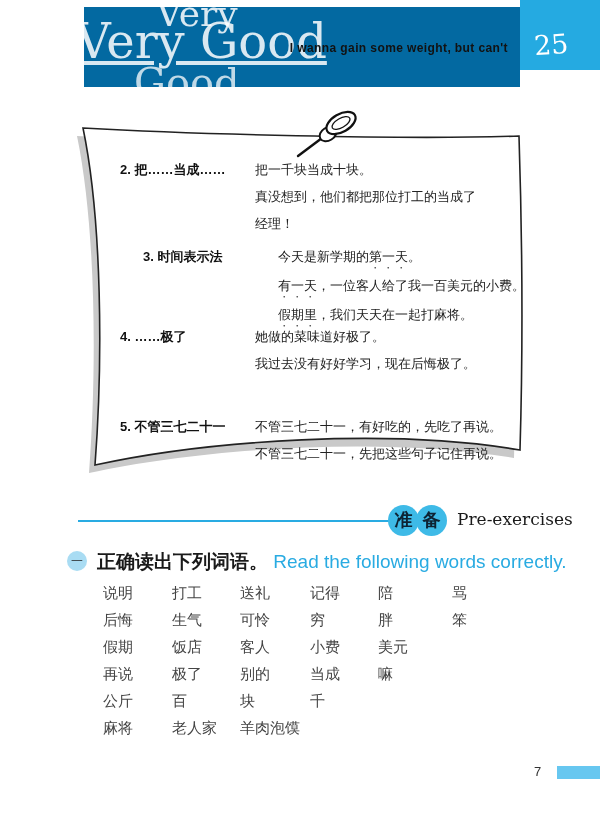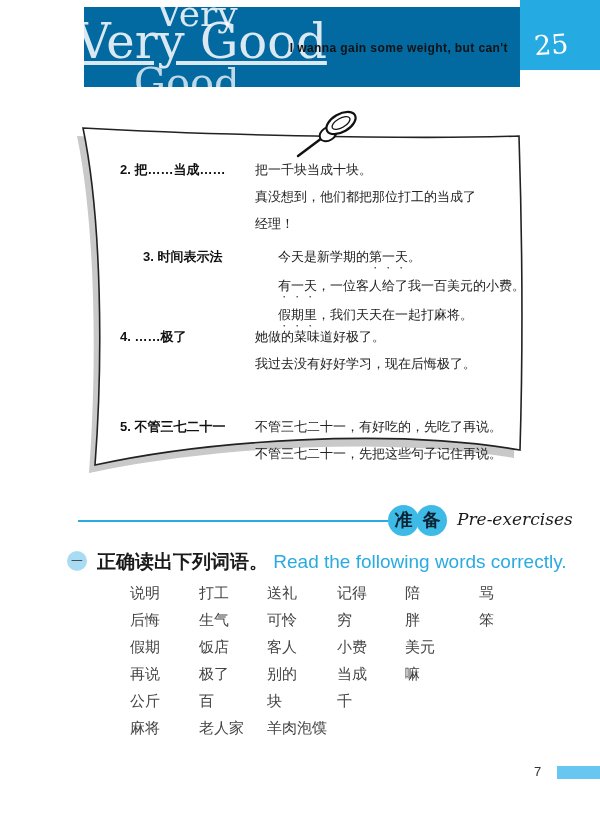--- a/index.html
+++ b/index.html
@@ -32,31 +32,31 @@
   .em{-webkit-text-emphasis:filled dot #444;-webkit-text-emphasis-position:under right;
       text-emphasis:filled dot #444;text-emphasis-position:under right;}
 
   
   .section-rule{position:absolute;left:78px;top:520px;width:313px;height:2px;background:#29abe2;}
   .section-badge{position:absolute;left:388px;top:505px;display:flex;}
   .badge-char{width:31px;height:31px;border-radius:50%;background:#3ebae7;color:#0d2233;
               font-weight:bold;font-size:18px;line-height:31px;text-align:center;}
   .badge-char + .badge-char{margin-left:-3px;}
   .section-en{position:absolute;left:457px;top:509px;font-family:"DejaVu Serif",serif;
-              font-style:italic;font-size:17px;color:#1a1a1a;}
+              font-size:17px;color:#1a1a1a;}
 
   
   .ex-num{position:absolute;left:67px;top:551px;width:20px;height:20px;border-radius:50%;
           background:#a9dcf3;color:#222;font-size:12px;line-height:20px;text-align:center;}
   .instruction{position:absolute;left:97px;top:551px;font-size:19px;line-height:21px;white-space:nowrap;}
   .instr-cn{font-weight:bold;color:#1a1a1a;}
   .instr-en{color:#29abe2;}
 
   
-  .word-grid{position:absolute;left:103px;top:583px;margin-left:27px;}
+  .word-grid{position:absolute;left:103px;top:583px;}
   .word-row{display:grid;grid-template-columns:69px 68px 70px 68px 74px auto;height:27px;}
   .word{font-family:"Liberation Serif",serif;font-size:15px;line-height:20px;color:#444444;white-space:nowrap;}
 
   
   .page-num{position:absolute;left:534px;top:764px;font-size:13px;color:#333333;}
   .footer-bar{position:absolute;left:557px;top:766px;width:43px;height:13px;background:#67c7f0;}
 </style>
 </head>
 <body>
 

